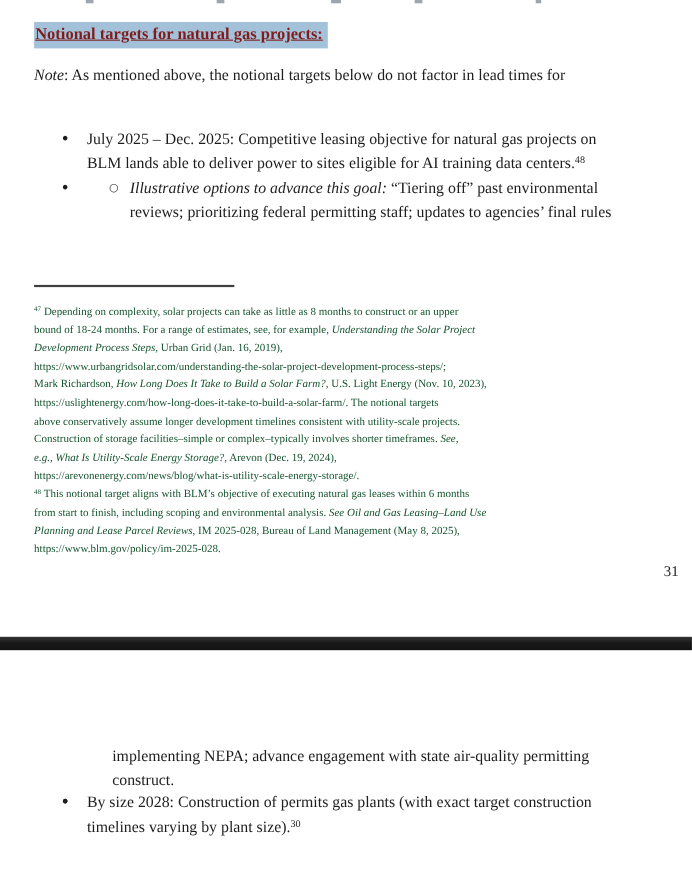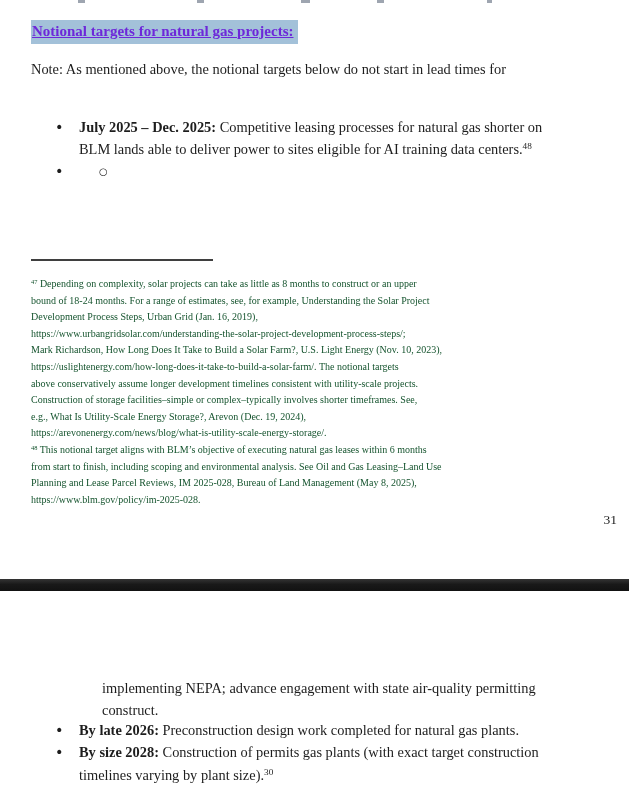--- a/index.html
+++ b/index.html
@@ -10,21 +10,21 @@
   
   .remnants { position:absolute; top:0; left:0; width:629px; height:4px; }
   .remnants s { position:absolute; top:0; height:3px; width:7px; background:#7e8795; opacity:.75; }
   .remnants s:nth-child(1){left:78px;}
   .remnants s:nth-child(2){left:197px;}
   .remnants s:nth-child(3){left:301px;width:9px;}
   .remnants s:nth-child(4){left:377px;}
   .remnants s:nth-child(5){left:487px;width:5px;}
 
   .heading { position:absolute; left:31px; top:20px; font-size:15px; font-weight:bold; }
-  .heading .hl { display:inline-block; padding:3px 4px 4px 1px; text-decoration:underline; color:#6d28d9; }
+  .heading .hl { display:inline-block; padding:3px 4px 4px 1px; text-decoration:underline; color:#7f1d1d; }
 
   .body-text { font-size:14.4px; line-height:22px; color:#1d1d1d; }
 
   .note { position:absolute; left:31px; top:59px; width:575px; line-height:21.6px; }
 
   .list1 { position:absolute; left:0; top:116px; width:625px; }
   .list2 { position:absolute; left:0; top:719px; width:625px; line-height:22.3px; }
   .li { position:relative; padding-left:79px; }
   .li .mk { position:absolute; left:55px; top:0; font-family:"DejaVu Sans", sans-serif; }
   .li.sub { padding-left:118px; }
@@ -35,22 +35,22 @@
   .footnotes { position:absolute; left:31px; top:276px; width:590px; font-size:10px; line-height:16.6px; color:#14532d; }
 
   .pagenum { position:absolute; left:0; top:512px; width:617px; text-align:right; font-size:13.5px; color:#1a1a1a; }
 
   .band { position:absolute; left:0; top:579px; width:629px; height:12px;
           background:linear-gradient(#343434, #191919 45%, #121212); }
 
   .cont { position:absolute; left:102px; top:677px; width:500px; }
 
   
-  span.b { font-weight:bold; }
-  span.i { }
+  span.b { font-weight:normal; }
+  span.i { font-style:italic; }
   span.sup { font-size:0.64em; vertical-align:0.5em; line-height:0; }
 </style>
 </head>
 <body>
 
 <div id="canvas">
 
   <div class="remnants">
     <s></s>
       <s></s>
@@ -58,32 +58,33 @@
       <s></s>
       <s></s>
   </div>
 
   <div>
 
     <div class="heading">
       <span class="hl" style="background-color: rgb(163, 193, 217);">Notional targets for natural gas projects:</span>
     </div>
 
-    <p class="note body-text"><span class="i">Note</span><span>: As mentioned above, the notional targets below do not start in lead times for</span><br></p>
+    <p class="note body-text"><span class="i">Note</span><span>: As mentioned above, the notional targets below do not factor in lead times for</span><br></p>
 
     <div class="list1 body-text">
       <div class="li">
         <span class="mk">•</span>
-        <span><span class="b">July 2025 – Dec. 2025:</span><span> Competitive leasing processes for natural gas shorter on</span><br><span>BLM lands able to deliver power to sites eligible for AI training data centers.</span><span class="sup">48</span></span>
+        <span><span class="b">July 2025 – Dec. 2025:</span><span> Competitive leasing objective for natural gas projects on</span><br><span>BLM lands able to deliver power to sites eligible for AI training data centers.</span><span class="sup">48</span></span>
       </div>
       <div class="li">
         <span class="mk">•</span>
       </div>
       <div class="li sub">
         <span class="mk">○</span>
+        <span><span class="i">Illustrative options to advance this goal:</span><span> “Tiering off” past environmental</span><br><span>reviews; prioritizing federal permitting staff; updates to agencies’ final rules</span></span>
       </div>
     </div>
 
     <div class="fnrule"></div>
 
     <div class="footnotes">
       <p><span class="sup">47</span><span> Depending on complexity, solar projects can take as little as 8 months to construct or an upper</span><br><span>bound of 18-24 months. For a range of estimates, see, for example, </span><span class="i">Understanding the Solar Project</span><br><span class="i">Development Process Steps</span><span>, Urban Grid (Jan. 16, 2019),</span><br><span>https://www.urbangridsolar.com/understanding-the-solar-project-development-process-steps/;</span><br><span>Mark Richardson, </span><span class="i">How Long Does It Take to Build a Solar Farm?</span><span>, U.S. Light Energy (Nov. 10, 2023),</span><br><span>https://uslightenergy.com/how-long-does-it-take-to-build-a-solar-farm/. The notional targets</span><br><span>above conservatively assume longer development timelines consistent with utility-scale projects.</span><br><span>Construction of storage facilities–simple or complex–typically involves shorter timeframes. </span><span class="i">See,</span><br><span class="i">e.g., What Is Utility-Scale Energy Storage?</span><span>, Arevon (Dec. 19, 2024),</span><br><span>https://arevonenergy.com/news/blog/what-is-utility-scale-energy-storage/.</span></p>
       <p><span class="sup">48</span><span> This notional target aligns with BLM’s objective of executing natural gas leases within 6 months</span><br><span>from start to finish, including scoping and environmental analysis. </span><span class="i">See Oil and Gas Leasing–Land Use</span><br><span class="i">Planning and Lease Parcel Reviews</span><span>, IM 2025-028, Bureau of Land Management (May 8, 2025),</span><br><span>https://www.blm.gov/policy/im-2025-028.</span></p>
     </div>
 
@@ -92,21 +93,20 @@
 
   <div class="band" style="background-color: rgb(26, 26, 26);"></div>
 
   <div>
 
     <div class="cont body-text"><span>implementing NEPA; advance engagement with state air-quality permitting</span><br><span>construct.</span></div>
 
     <div class="list2 body-text">
       <div class="li">
         <span class="mk">•</span>
-        <span><span class="b">By late 2026:</span><span> Preconstruction design work completed for natural gas plants.</span></span>
       </div>
       <div class="li">
         <span class="mk">•</span>
         <span><span class="b">By size 2028:</span><span> Construction of permits gas plants (with exact target construction</span><br><span>timelines varying by plant size).</span><span class="sup">30</span></span>
       </div>
     </div>
   </div>
 
 </div>
 

